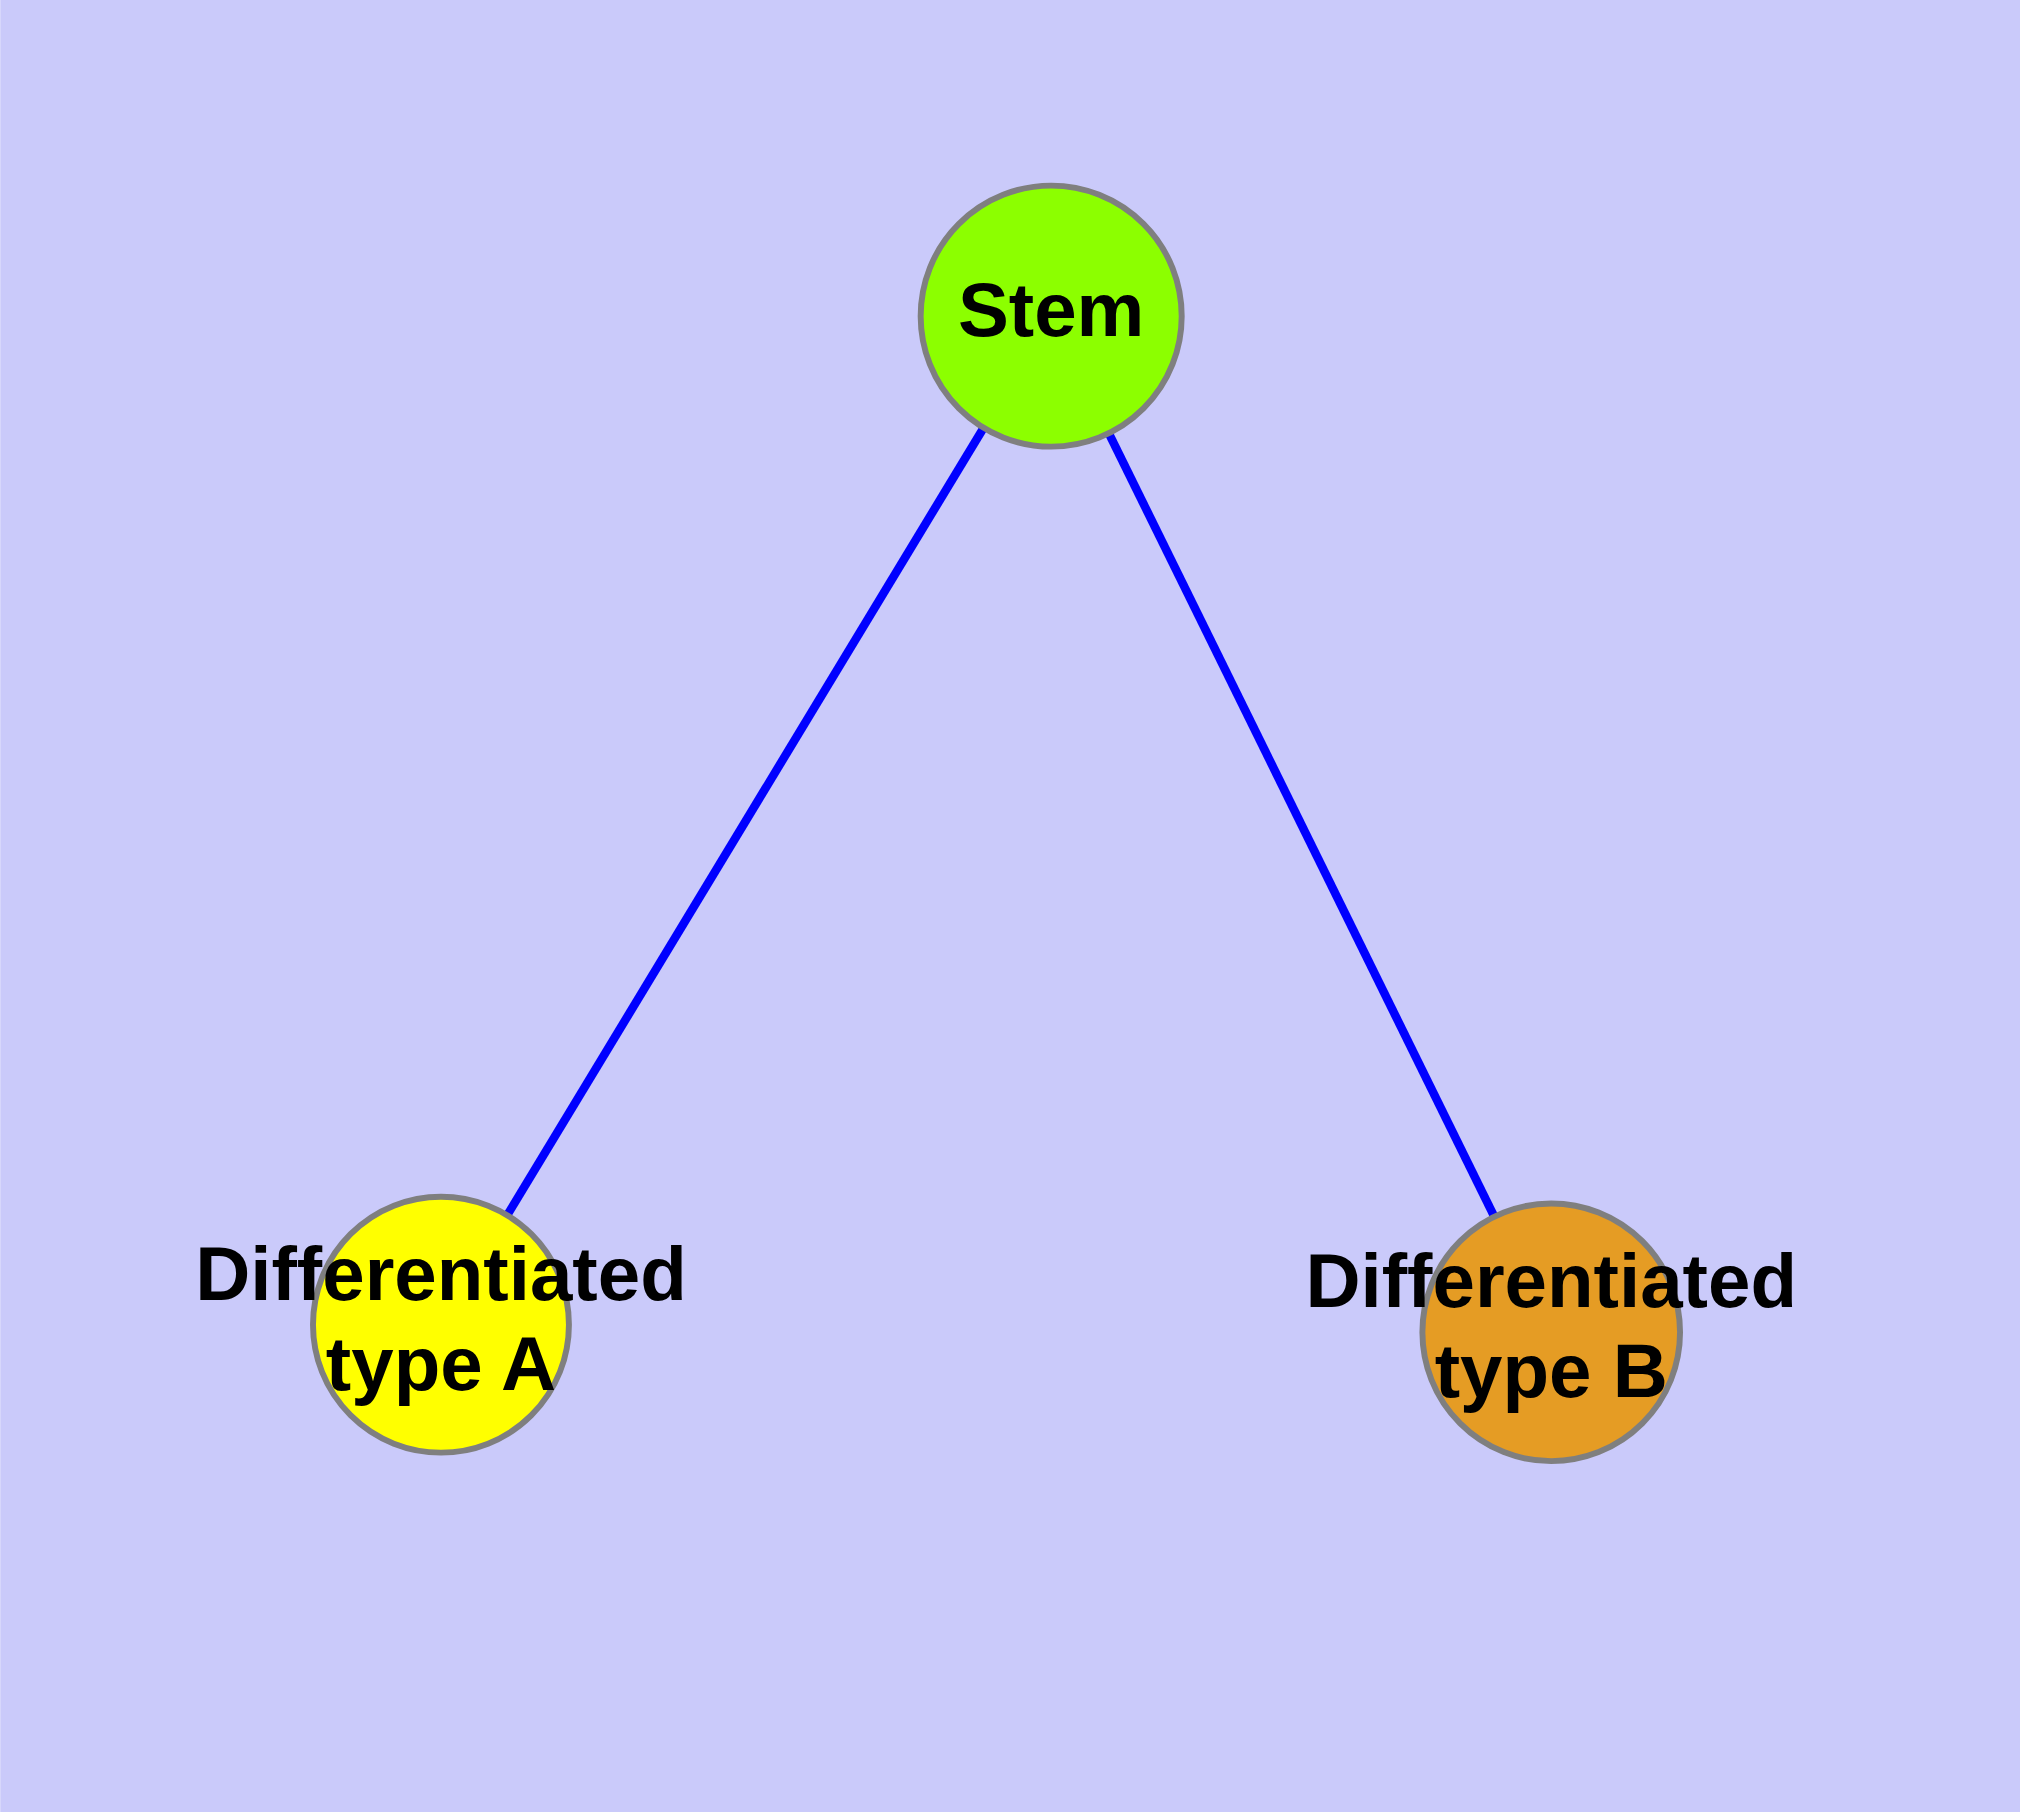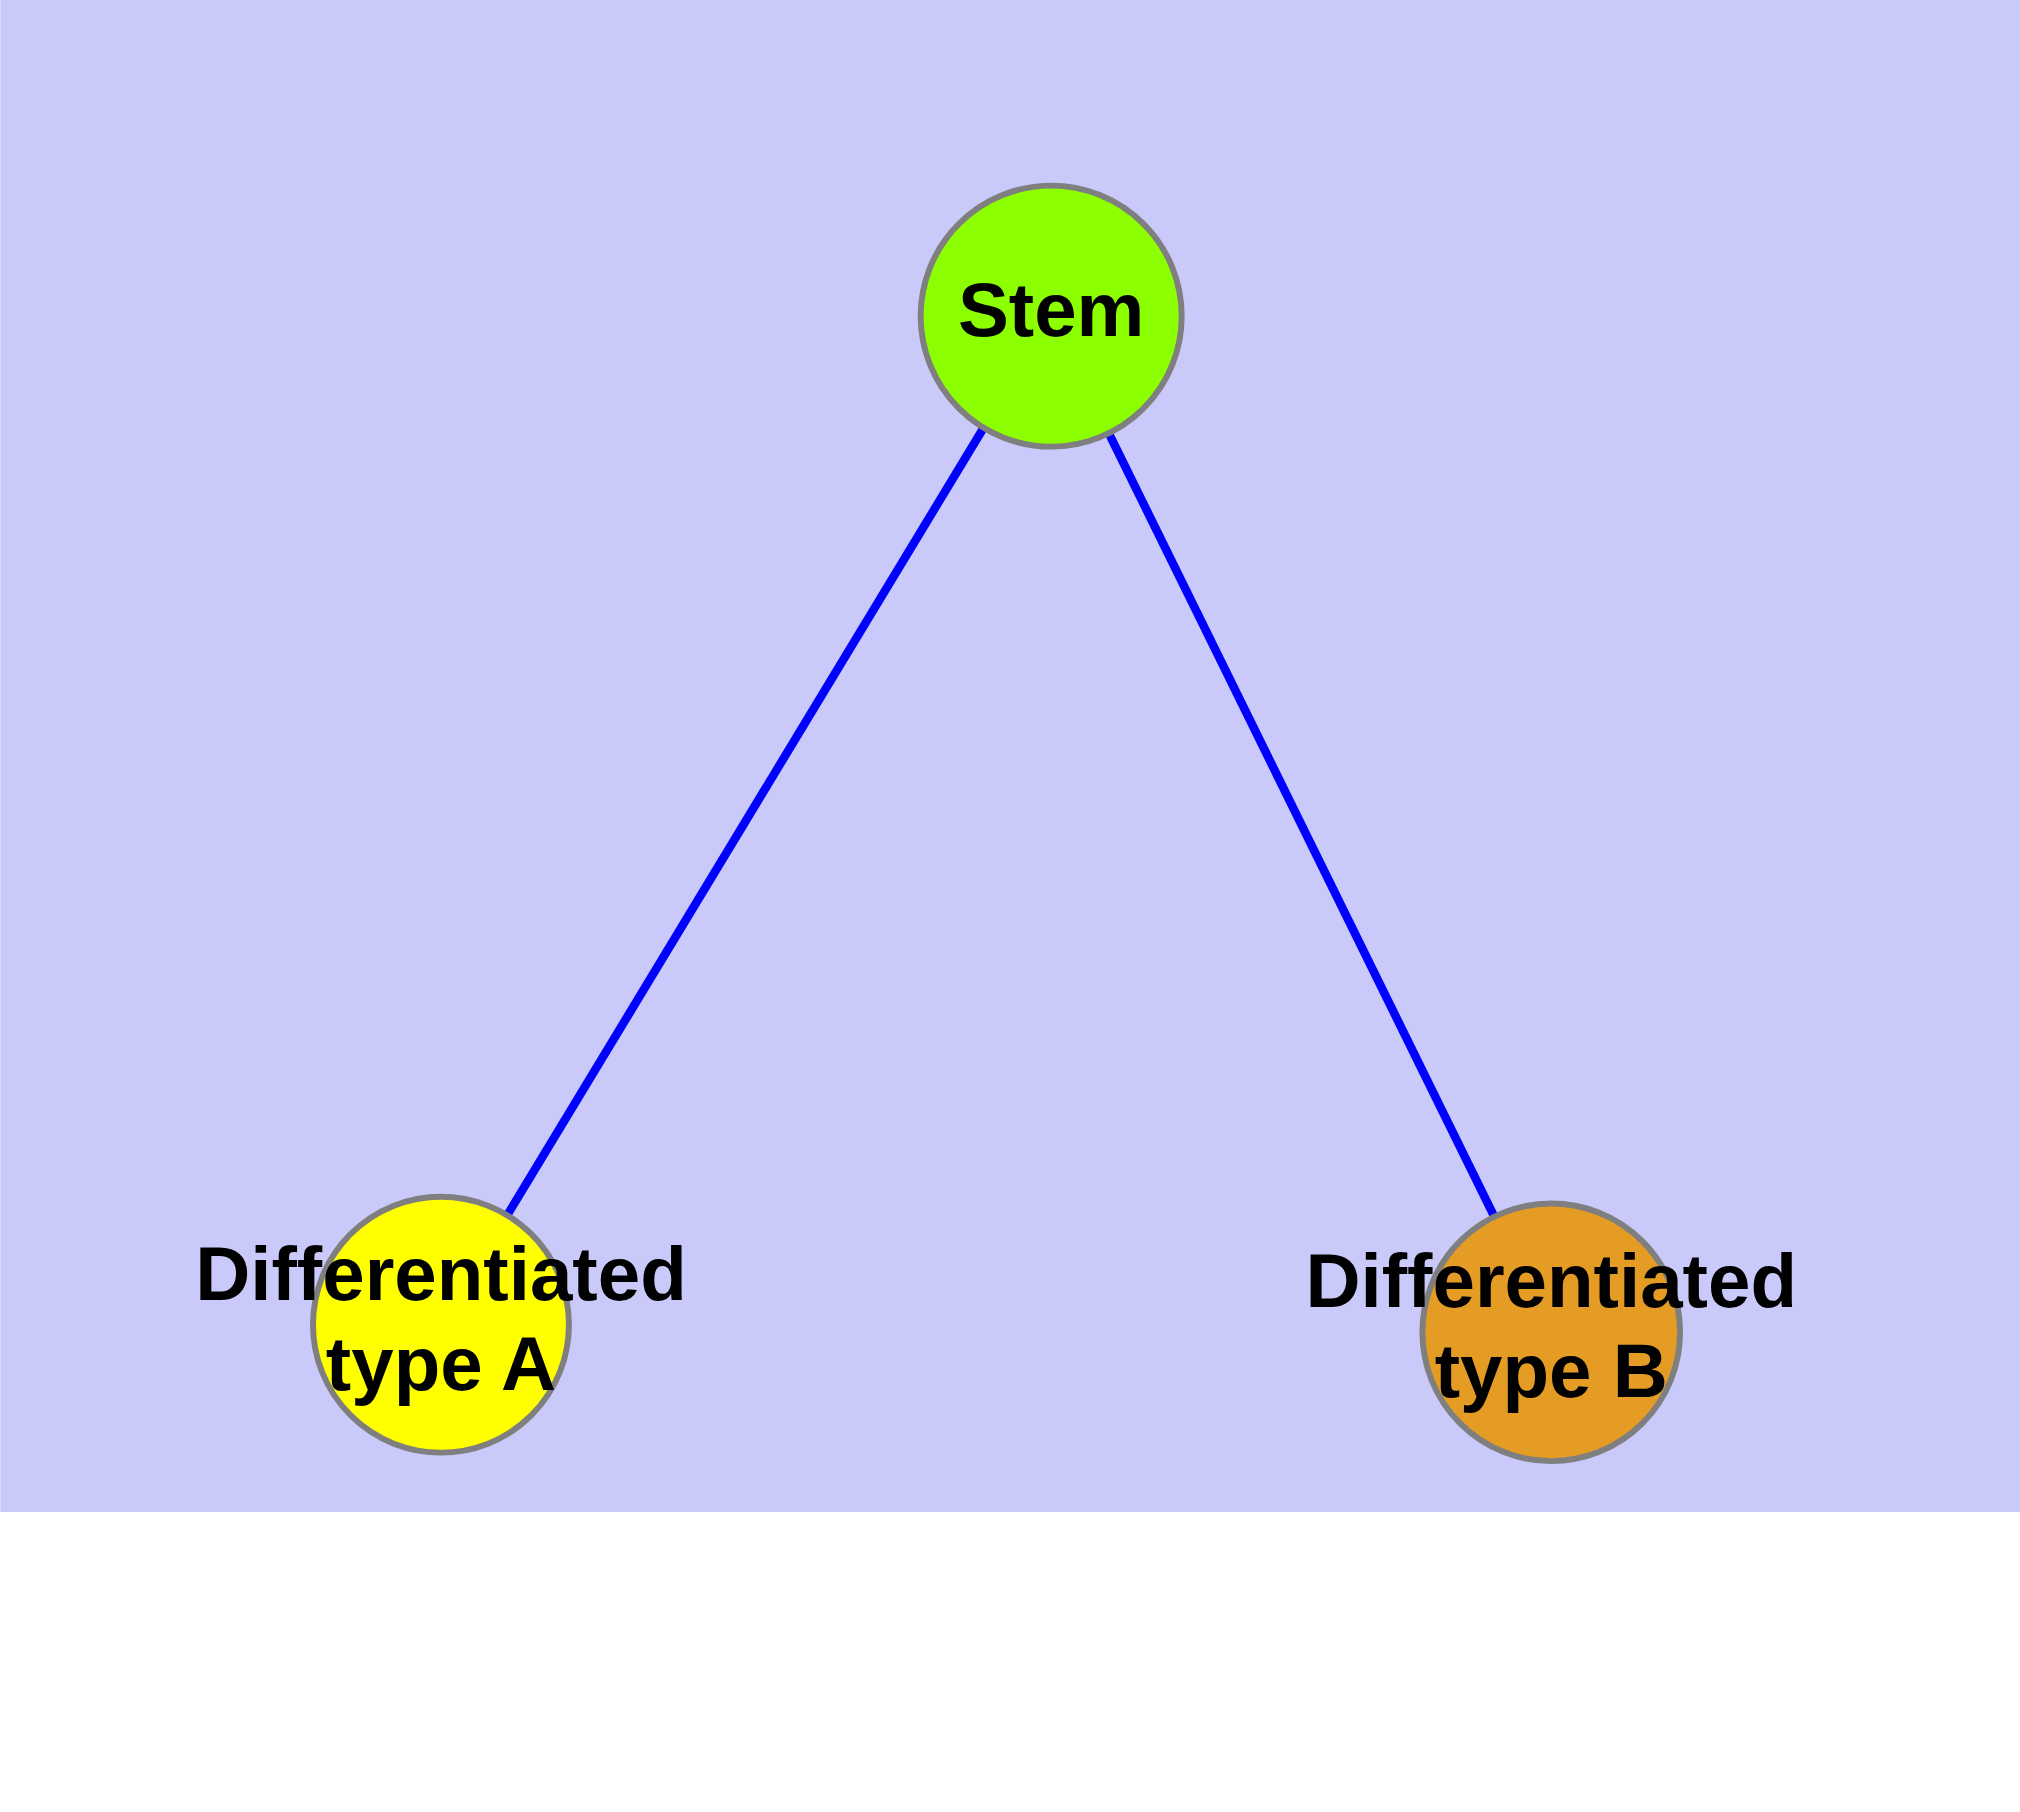--- a/index.html
+++ b/index.html
@@ -32,21 +32,21 @@
     dominant-baseline: middle;
     white-space: pre;
   }
   .edge-line {
     stroke-linecap: butt;
   }
 </style>
 </head>
 <body>
 
-<div id="canvas" style="width: 2021px; height: 1512px;">
+<div id="canvas" style="width: 2021px; height: 1812px;">
   <svg id="graph-svg" viewBox="0 0 2384 2138" xmlns="http://www.w3.org/2000/svg" style="width: 2021px; height: 1812px;">
 
     <rect id="bg-rect" x="0" y="0" width="2384" height="2138" fill="#cacafa"></rect>
 
     <g id="edges-group">
       <line class="edge-line" id="edge-stem-to-a" x1="1240" y1="373" x2="520" y2="1563" stroke="#0000ff" stroke-width="10"></line>
       <line class="edge-line" id="edge-stem-to-b" x1="1240" y1="373" x2="1830" y2="1572" stroke="#0000ff" stroke-width="10"></line>
     </g>
 
     <g id="nodes-group">

